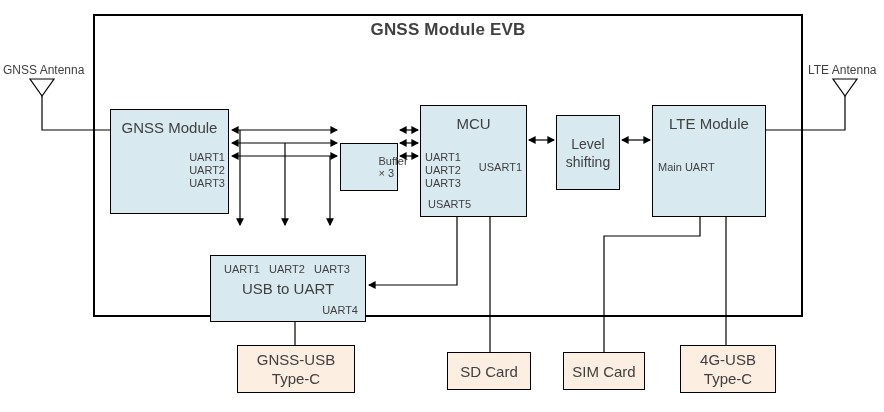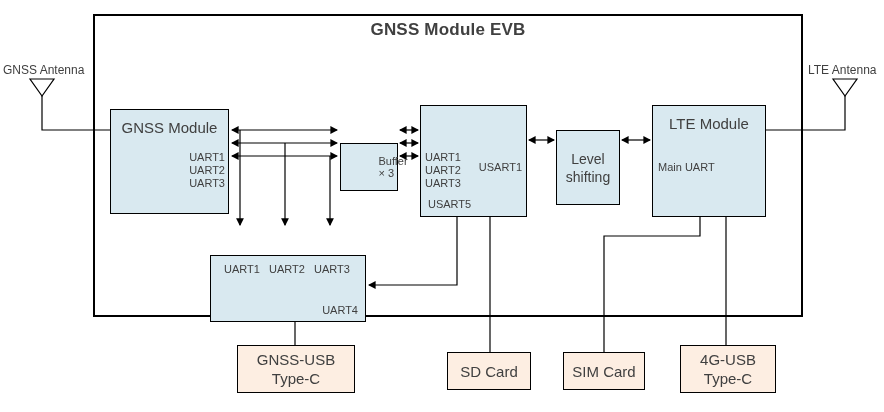--- a/index.html
+++ b/index.html
@@ -35,21 +35,21 @@
     align-items:center;justify-content:center;font-size:15px;line-height:19px;text-align:center;
   }
   .antenna-label{position:absolute;font-size:12px;white-space:nowrap;}
   .center-text{display:flex;flex-direction:column;align-items:center;justify-content:center;
     width:100%;height:100%;font-size:14px;line-height:18px;text-align:center;}
 
   
   #gnss-module{left:110px;top:82px;width:119px;height:105px;}
   #buffer-block{left:340px;top:116px;width:58px;height:48px;display:flex;align-items:center;justify-content:center;font-size:11px;padding-left:48px;}
   #mcu-block{left:420px;top:78px;width:107px;height:112px;}
-  #level-block{left:556px;top:103px;width:64px;height:75px;}
+  #level-block{left:556px;top:88px;width:64px;height:75px;}
   #lte-block{left:652px;top:78px;width:114px;height:112px;}
   #usb2uart-block{left:210px;top:228px;width:156px;height:67px;}
   #gnss-usb-box{left:237px;top:345px;width:118px;height:48px;}
   #sd-card-box{left:447px;top:352px;width:84px;height:38px;}
   #sim-card-box{left:563px;top:352px;width:82px;height:38px;}
   #lte-usb-box{left:680px;top:345px;width:96px;height:48px;}
 </style>
 </head>
 <body>
 
@@ -116,20 +116,21 @@
     <div class="port" style="right:3px;top:41px;">UART1</div>
     <div class="port" style="right:3px;top:54px;">UART2</div>
     <div class="port" style="right:3px;top:67px;">UART3</div>
   </div>
 
   <div class="block" id="buffer-block">
     <span>Buffer × 3</span>
   </div>
 
   <div class="block" id="mcu-block">
+    <div class="block-title">MCU</div>
     <div class="port" style="left:4px;top:45px;">UART1</div>
     <div class="port" style="left:4px;top:58px;">UART2</div>
     <div class="port" style="left:4px;top:71px;">UART3</div>
     <div class="port" style="right:4px;top:55px;">USART1</div>
     <div class="port" style="left:7px;bottom:5px;">USART5</div>
   </div>
 
   <div class="block" id="level-block">
     <div class="center-text">
       <span>Level</span>
@@ -139,20 +140,21 @@
 
   <div class="block" id="lte-block">
     <div class="block-title">LTE Module</div>
     <div class="port" style="left:5px;top:55px;">Main UART</div>
   </div>
 
   <div class="block" id="usb2uart-block">
     <div class="port" style="left:13px;top:7px;">UART1</div>
     <div class="port" style="left:58px;top:7px;">UART2</div>
     <div class="port" style="left:103px;top:7px;">UART3</div>
+    <div class="block-title" style="top:24px;">USB to UART</div>
     <div class="port" style="right:7px;bottom:4px;">UART4</div>
   </div>
 
   <div class="ext-box" id="gnss-usb-box">
     <span>GNSS-USB</span>
     <span>Type-C</span>
   </div>
 
   <div class="ext-box" id="sd-card-box">
     <span>SD Card</span>

